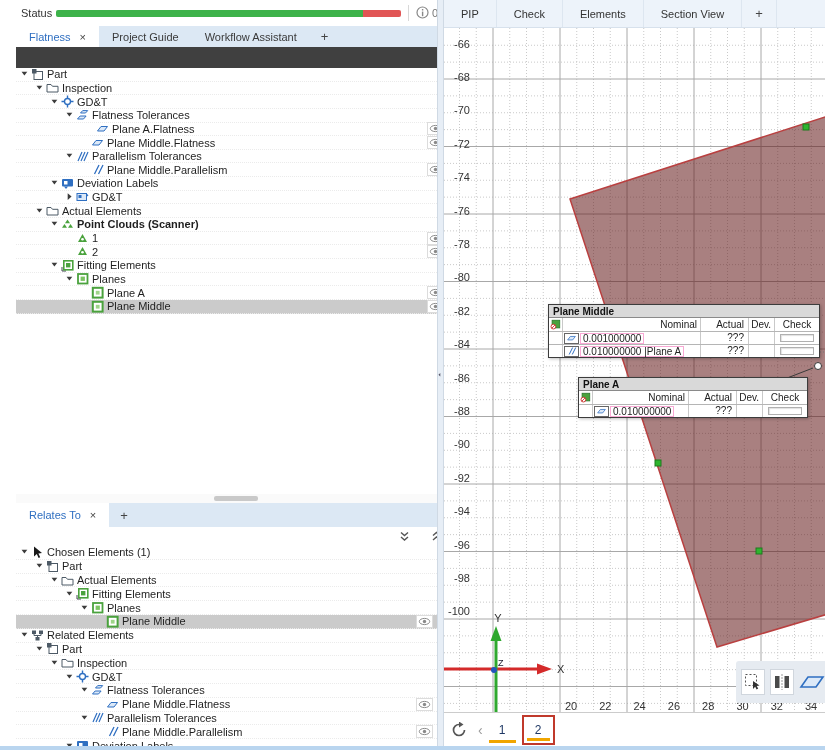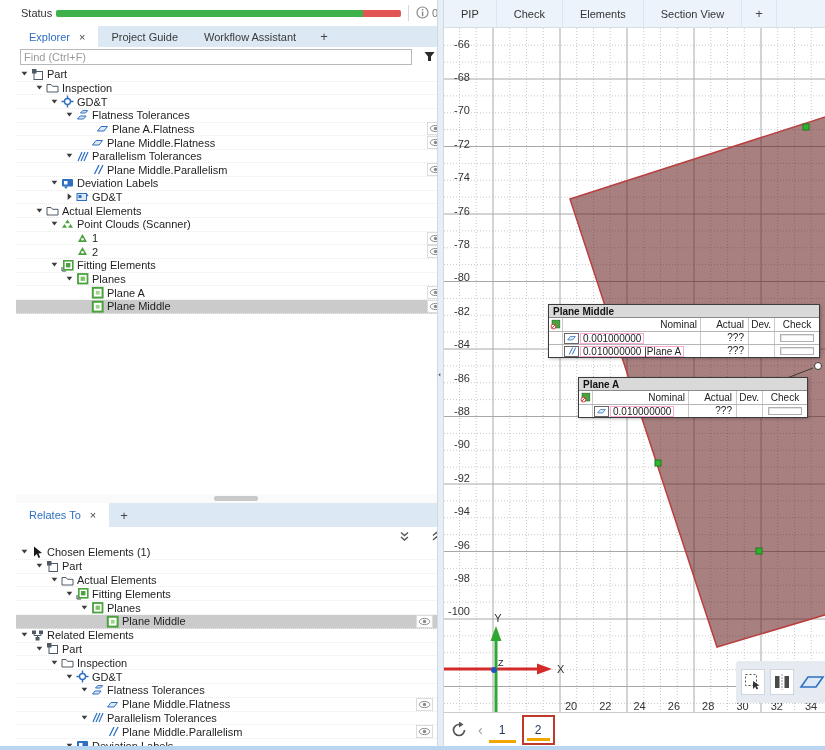--- a/index.html
+++ b/index.html
@@ -129,43 +129,34 @@
               <rect x="5.9" y="5.6" width="1.4" height="4.6" fill="#888"></rect>
               <rect x="5.9" y="3" width="1.4" height="1.5" fill="#888"></rect>
             </svg>
           </span>
         <span>0</span>
       </div>
     </div>
 
     <div class="tabbar" id="explorer-tabbar">
         <div class="tab active">
-          <span>Explorer</span>
+          <span>Flatness</span>
           <span class="close">×</span>
         </div>
         <div class="tab">
           <span>Project Guide</span>
         </div>
         <div class="tab">
           <span>Workflow Assistant</span>
         </div>
         <div class="tab plus">
           <span>+</span>
         </div>
       </div>
 
-    <div class="find-row">
-      <input class="find-input" placeholder="Find (Ctrl+F)" style="">
-      <span class="funnel-btn" id="funnel-icon">
-          <svg width="13" height="13" viewBox="0 0 13 13">
-            <path d="M1.5 2 H11.5 L8 6.5 V11 H5 V6.5 Z" fill="#2b2b2b"></path>
-          </svg>
-        </span>
-      <span class="find-caret">▾</span>
-    </div>
 
     <div class="tree" id="explorer-tree">
         <div class="trow" style="padding-left: 4px;">
           <span class="texp">
             <svg width="10" height="10" viewBox="0 0 13 13">
               <path d="M2 3.5 H9.5 L5.75 8.5 Z" fill="#3c3c3c"></path>
             </svg>
           </span>
           <span class="ticon">
             <svg width="13" height="13" viewBox="0 0 13 13">
@@ -310,21 +301,21 @@
               <path d="M2 3.5 H9.5 L5.75 8.5 Z" fill="#3c3c3c"></path>
             </svg>
           </span>
           <span class="ticon">
             <svg width="13" height="13" viewBox="0 0 13 13">
               <path d="M1 3.5 h4 l1.5 1.8 H12 V11 H1 Z" fill="#fff" stroke="#4d5a66"></path>
             </svg>
           </span>
           <span class="tlabel">Actual Elements</span>
         </div>
-        <div class="trow" style="padding-left: 34px;">
+        <div class="trow" style="padding-left: 34px; font-weight: bold;">
           <span class="texp">
             <svg width="10" height="10" viewBox="0 0 13 13">
               <path d="M2 3.5 H9.5 L5.75 8.5 Z" fill="#3c3c3c"></path>
             </svg>
           </span>
           <span class="ticon">
             <svg width="13" height="13" viewBox="0 0 13 13">
               <path d="M6.5 1.5 L9 5.2 H4 Z" fill="#4aa23d"></path>
               <path d="M3.5 6 L6 9.7 H1 Z" fill="#4aa23d"></path>
               <path d="M9.5 6 L12 9.7 H7 Z" fill="#4aa23d"></path>

